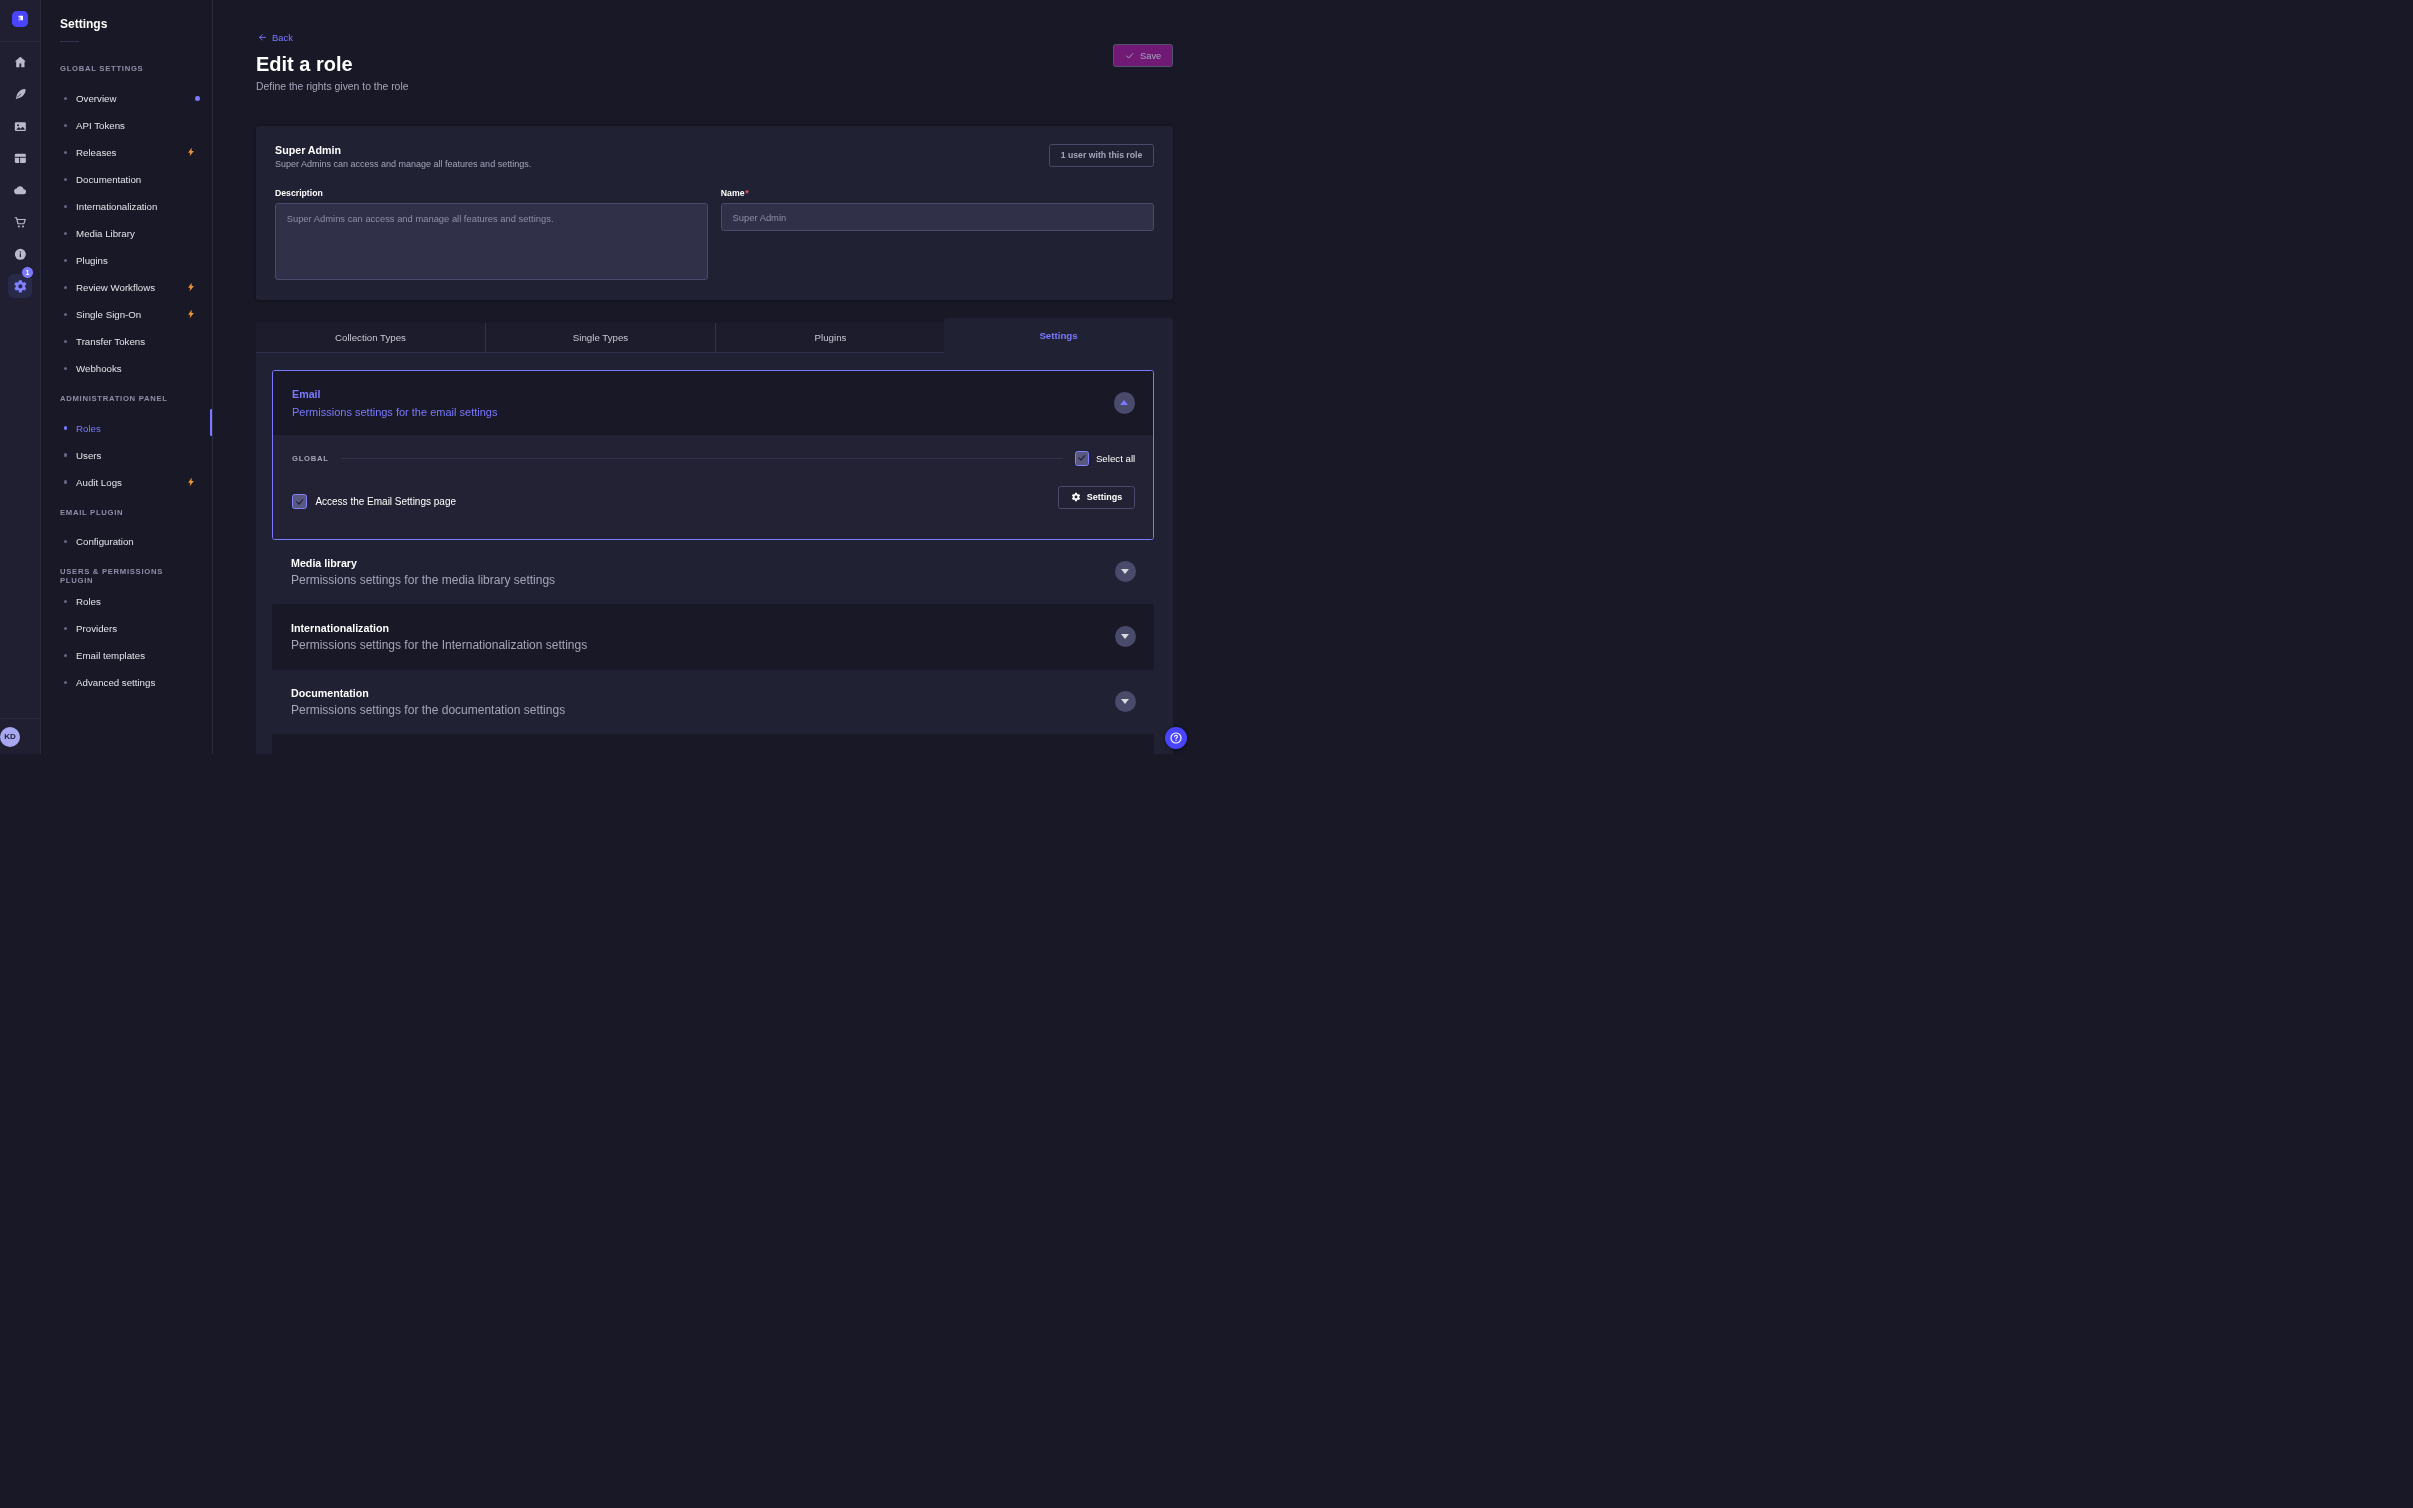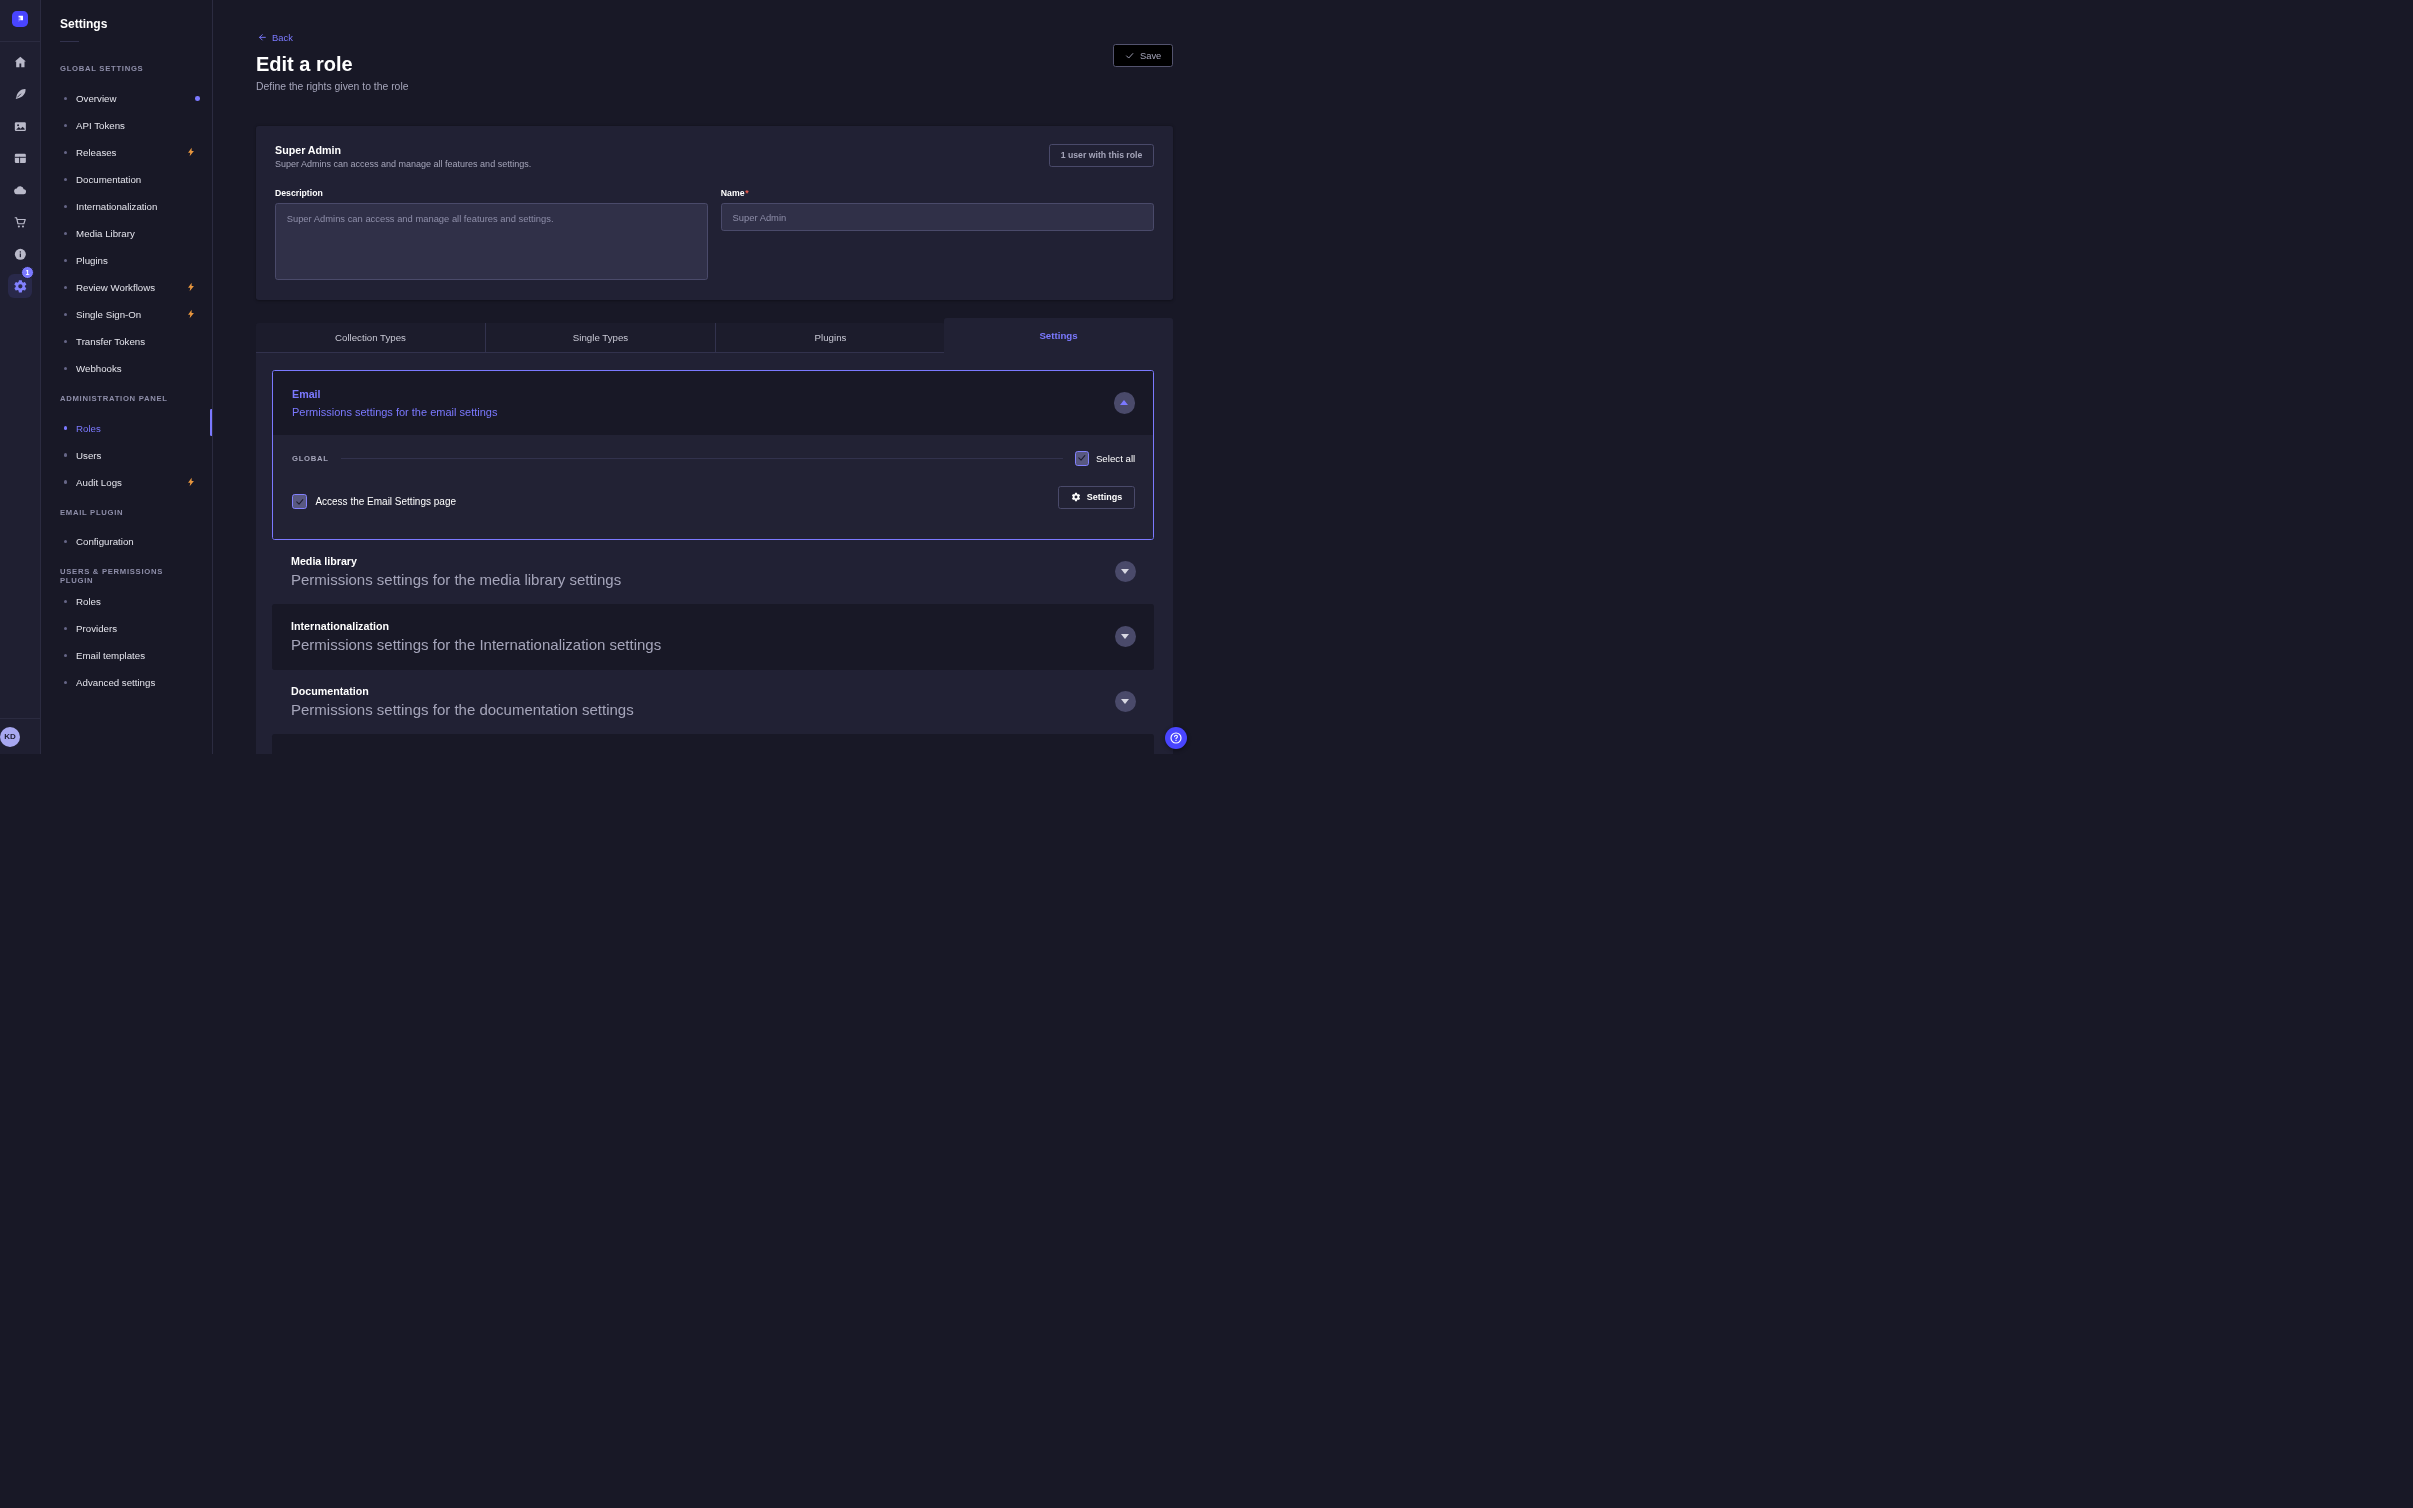--- a/index.html
+++ b/index.html
@@ -47,21 +47,21 @@
   .active-indicator { position:absolute; right:0; top:409px; width:2px; height:27px; background:#7b79ff;
                       border-radius:1.3px 0 0 1.3px; }
 
   
   .main { flex:1; position:relative; padding:12px 34px 0 43px; overflow:hidden; }
   .back-row { margin-top:20px; display:flex; align-items:center; gap:5.4px; color:#7b79ff;
               font-size:9.4px; width:max-content; cursor:pointer; }
   .back-row svg { width:10.7px; height:10.7px; }
   .page-title { margin-top:9.4px; font-size:20px; font-weight:700; color:#ffffff; line-height:25.5px; }
   .page-subtitle { margin-top:3.4px; font-size:10.4px; color:#a5a5ba; }
-  .save-btn { position:absolute; top:44px; right:34px; height:23px; padding:0 10.7px; background:#000000;
+  .save-btn { position:absolute; top:44px; right:34px; height:23px; padding:0 10.7px; background:#701a75;
               border:0.7px solid #53536e; border-radius:2.7px; color:#a5a5ba; font-size:9.4px;
               display:flex; align-items:center; gap:6px; cursor:pointer; }
   .save-btn svg { width:9.4px; height:9.4px; }
 
   
   .role-card { margin-top:34px; background:#212134; border-radius:2.7px; padding:17.4px 19px;
                box-shadow:0 0.7px 2.7px rgba(0,0,0,.35); }
   .card-head { display:flex; justify-content:space-between; align-items:flex-start; }
   .card-title { font-size:10.7px; font-weight:700; color:#ffffff; }
   .card-sub { margin-top:3.4px; font-size:9px; color:#a5a5ba; }
@@ -117,21 +117,21 @@
   .perm-label { font-size:10px; color:#ffffff; }
   .settings-btn { height:23.5px; padding:0 12px; background:transparent; border:0.7px solid #4a4a6a;
                   border-radius:2.7px; color:#ffffff; font-size:9px; font-weight:600;
                   display:flex; align-items:center; gap:6px; cursor:pointer; }
   .settings-btn svg { width:10px; height:10px; }
 
   .acc-row { height:64px; display:flex; align-items:center; justify-content:space-between;
              padding:0 17.4px 0 19px; }
   .acc-row.dark { background:#181826; border-radius:2.7px; height:66px; }
   .acc-title { font-size:10.7px; font-weight:600; color:#ffffff; }
-  .acc-sub { margin-top:4px; font-size:15px; color:#a5a5ba; }
+  .acc-sub { margin-top:4px; font-size:12px; color:#a5a5ba; }
 
   .help-btn { position:absolute; left:1165px; top:727px; width:22px; height:22px; border-radius:50%;
               background:#4945ff; border:none; display:flex; align-items:center; justify-content:center;
               cursor:pointer; box-shadow:0 1.3px 4px rgba(0,0,0,.4); }
   .help-btn svg { width:14px; height:14px; }
 </style>
 </head>
 <body>
 
 <div class="app">

